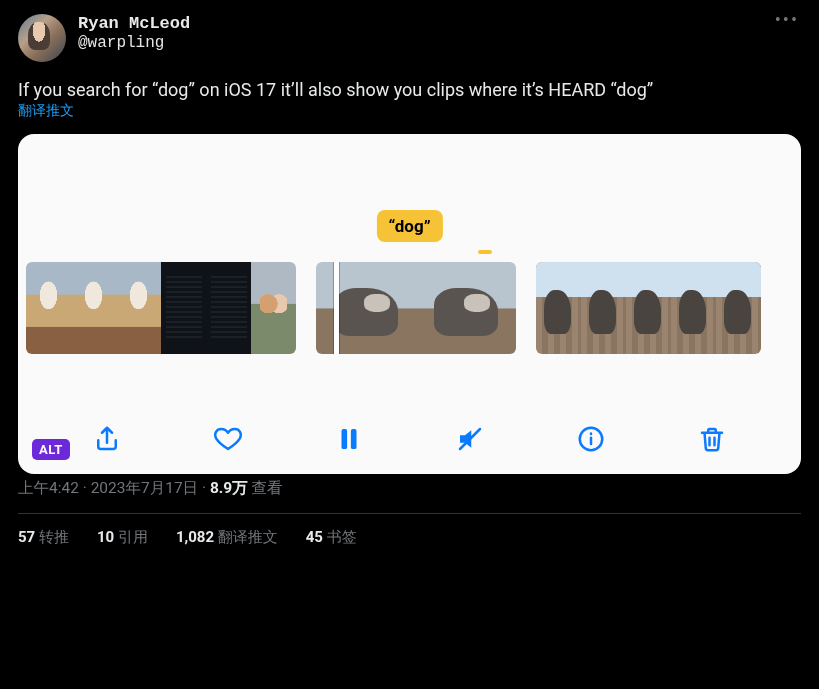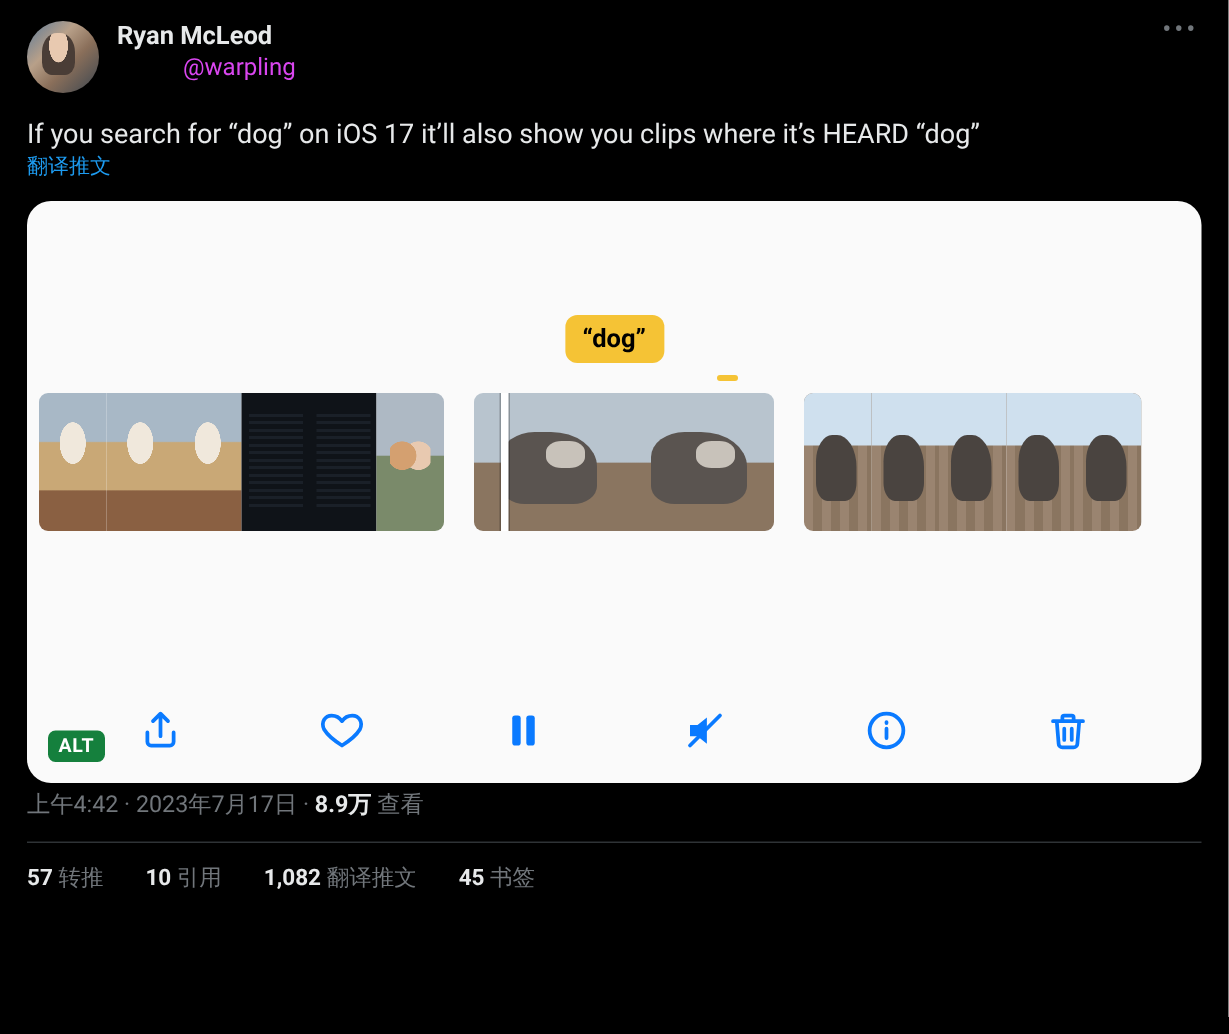--- a/index.html
+++ b/index.html
@@ -30,31 +30,30 @@
   }
   .avatar::after{
     content:"";
     position:absolute;
     left:10px; top:8px;
     width:22px; height:28px;
     background: radial-gradient(ellipse at 50% 30%, #e8c9b0 0%, #e8c9b0 40%, transparent 41%),
                 linear-gradient(#4a3d36,#4a3d36);
     border-radius: 45% 45% 30% 30%;
   }
-  .names { flex: 1; }
+  .names { flex: 1; font-family: Liberation Mono, monospace; }
   .display-name {
     font-weight: 700;
     font-size: 17px;
     color: #e7e9ea;
   }
   .handle {
     font-size: 16px;
-    color: #d946ef;
+    color: #e5e5e5;
     margin-top: 1px;
-    margin-left: 44px;
   }
   .more {
     color: #71767b;
     padding: 2px;
     font-size: 18px;
     letter-spacing: 2px;
     line-height: 8px;
   }
   .content {
     margin-top: 16px;
@@ -66,21 +65,21 @@
     margin-top: 0;
     color: #1d9bf0;
     font-size: 14px;
   }
   .media-card {
     margin-top: 14px;
     background: #fafafa;
     border-radius: 16px;
     position: relative;
     overflow: hidden;
-    height: 388px;
+    height: 340px;
   }
   .search-label {
     position: absolute;
     top: 76px;
     left: 50%;
     transform: translateX(-50%);
     background: #f5c335;
     color: #000;
     font-weight: 700;
     font-size: 17px;
@@ -207,21 +206,21 @@
     align-items:center;
     justify-content:center;
   }
   .tool-btn svg { width: 30px; height: 30px; stroke: currentColor; fill: none; stroke-width: 2; stroke-linecap: round; stroke-linejoin: round; }
   .tool-btn.pause svg { fill: currentColor; stroke: none; }
 
   .alt-badge {
     position:absolute;
     left: 14px;
     bottom: 14px;
-    background: #15803d;
+    background: #6d28d9;
     color: #fff;
     font-size: 13px;
     font-weight: 700;
     padding: 3px 7px;
     border-radius: 5px;
     letter-spacing: 0.5px;
   }
 
   .meta-line {
     margin-top: 4px;

